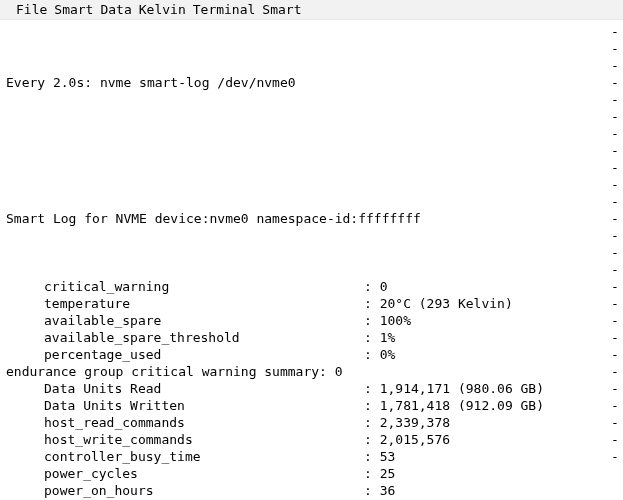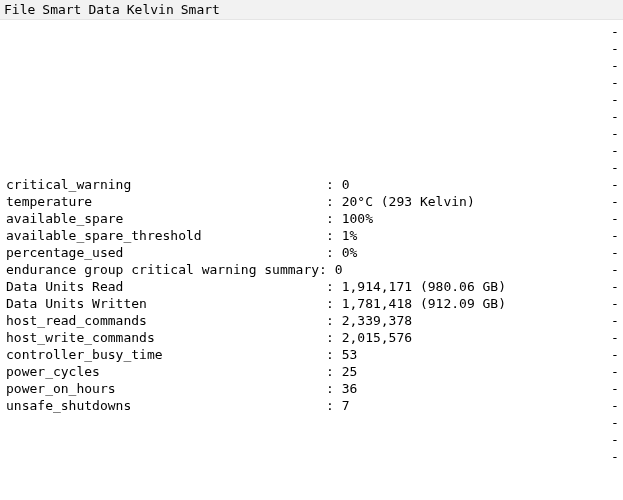--- a/index.html
+++ b/index.html
@@ -12,21 +12,21 @@
       width: 623px;
       height: 500px;
       overflow: hidden;
     }
     .menubar {
       background: #f2f2f2;
       border-bottom: 1px solid #e5e5e5;
       height: 20px;
       display: flex;
       align-items: flex-start;
-      padding: 0 4px;
+      padding: 0 16px;
       font-size: 13px;
     }
     .menubar .menu-item {
       padding: 1px 7px 1px 0px;
       cursor: pointer;
     }
     .term {
       padding: 3px 6px 2px 6px;
       white-space: pre;
       position: relative;
@@ -36,39 +36,45 @@
     .header-line .cmd { }
     .border-right-col {
       position: absolute;
       top: 3px;
       right: 4px;
       width: 8px;
       color: #000;
     }
     .border-right-col div { height: 17px; }
     .row { display: flex; height: 17px; }
-    .label-col { width: 320px; }
+    .label-col { width: 320px; margin-left: 38px; }
     .val-col { }
   </style>
 </head>
 <body>
 
 <div class="menubar">
   <div class="menu-item">File</div>
   <div class="menu-item">Smart</div>
   <div class="menu-item">Data</div>
   <div class="menu-item">Kelvin</div>
+  <div class="menu-item">Terminal</div>
   <div class="menu-item">Smart</div>
 </div>
 
 <div class="term">
 
+  <div class="header-line">
+    <span class="cmd-prefix">Every 2.0s: </span>
+    <span class="cmd">nvme smart-log /dev/nvme0</span>
+  </div>
 
   <div class="row"></div>
 
+  <div class="row"><span>Smart Log for NVME device:nvme0 namespace-id:ffffffff</span></div>
 
   <div id="rows-main"><div class="row"><span class="label-col">critical_warning</span><span>: </span><span class="val-col">0</span></div><div class="row"><span class="label-col">temperature</span><span>: </span><span class="val-col">20°C (293 Kelvin)</span></div><div class="row"><span class="label-col">available_spare</span><span>: </span><span class="val-col">100%</span></div><div class="row"><span class="label-col">available_spare_threshold</span><span>: </span><span class="val-col">1%</span></div><div class="row"><span class="label-col">percentage_used</span><span>: </span><span class="val-col">0%</span></div><div class="row">endurance group critical warning summary: 0</div><div class="row"><span class="label-col">Data Units Read</span><span>: </span><span class="val-col">1,914,171 (980.06 GB)</span></div><div class="row"><span class="label-col">Data Units Written</span><span>: </span><span class="val-col">1,781,418 (912.09 GB)</span></div><div class="row"><span class="label-col">host_read_commands</span><span>: </span><span class="val-col">2,339,378</span></div><div class="row"><span class="label-col">host_write_commands</span><span>: </span><span class="val-col">2,015,576</span></div><div class="row"><span class="label-col">controller_busy_time</span><span>: </span><span class="val-col">53</span></div><div class="row"><span class="label-col">power_cycles</span><span>: </span><span class="val-col">25</span></div><div class="row"><span class="label-col">power_on_hours</span><span>: </span><span class="val-col">36</span></div><div class="row"><span class="label-col">unsafe_shutdowns</span><span>: </span><span class="val-col">7</span></div></div>
 
   
 
   
 
   
 
   <div class="border-right-col" id="right-border"><div>-</div><div>-</div><div>-</div><div>-</div><div>-</div><div>-</div><div>-</div><div>-</div><div>-</div><div>-</div><div>-</div><div>-</div><div>-</div><div>-</div><div>-</div><div>-</div><div>-</div><div>-</div><div>-</div><div>-</div><div>-</div><div>-</div><div>-</div><div>-</div><div>-</div><div>-</div></div>

